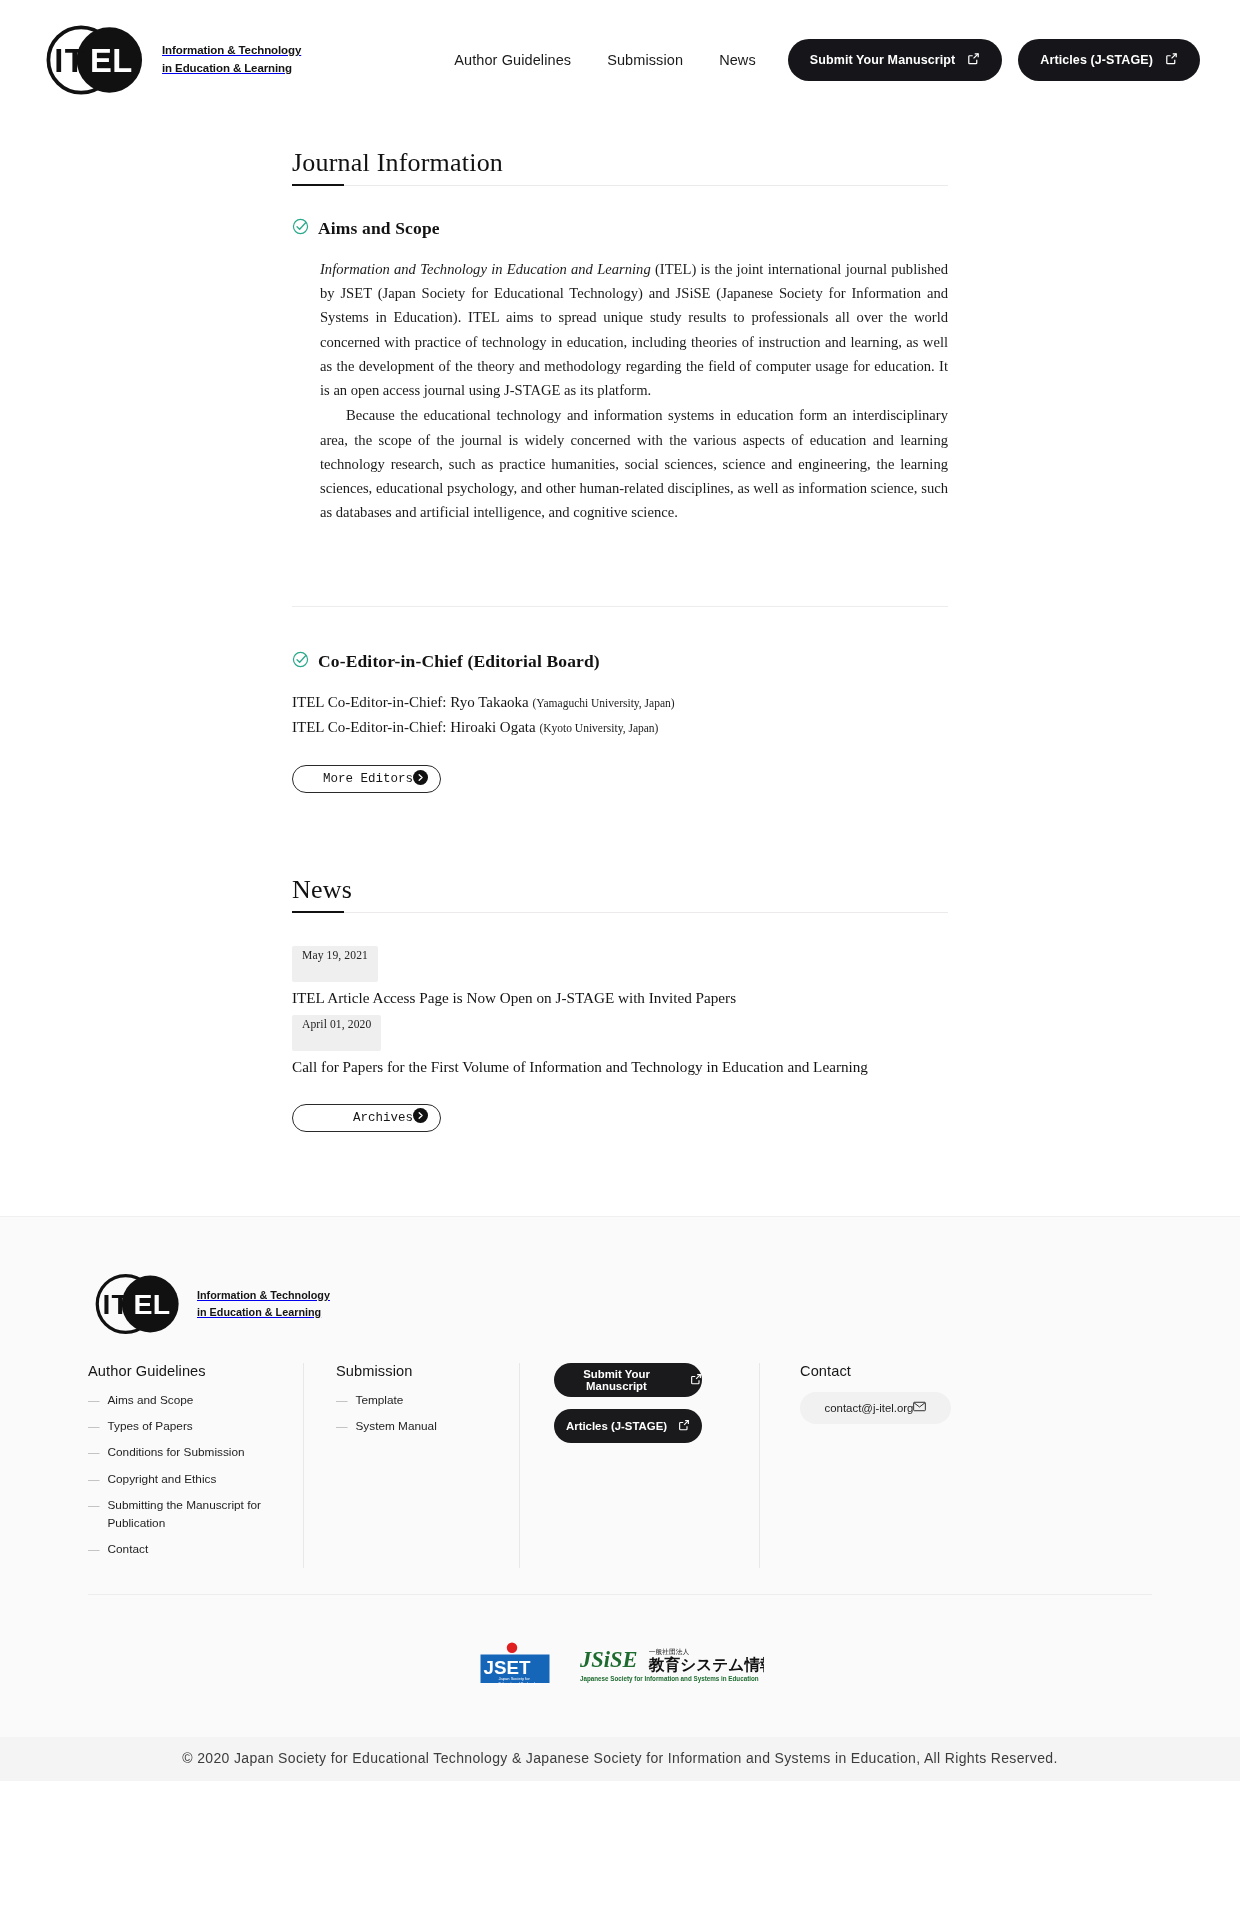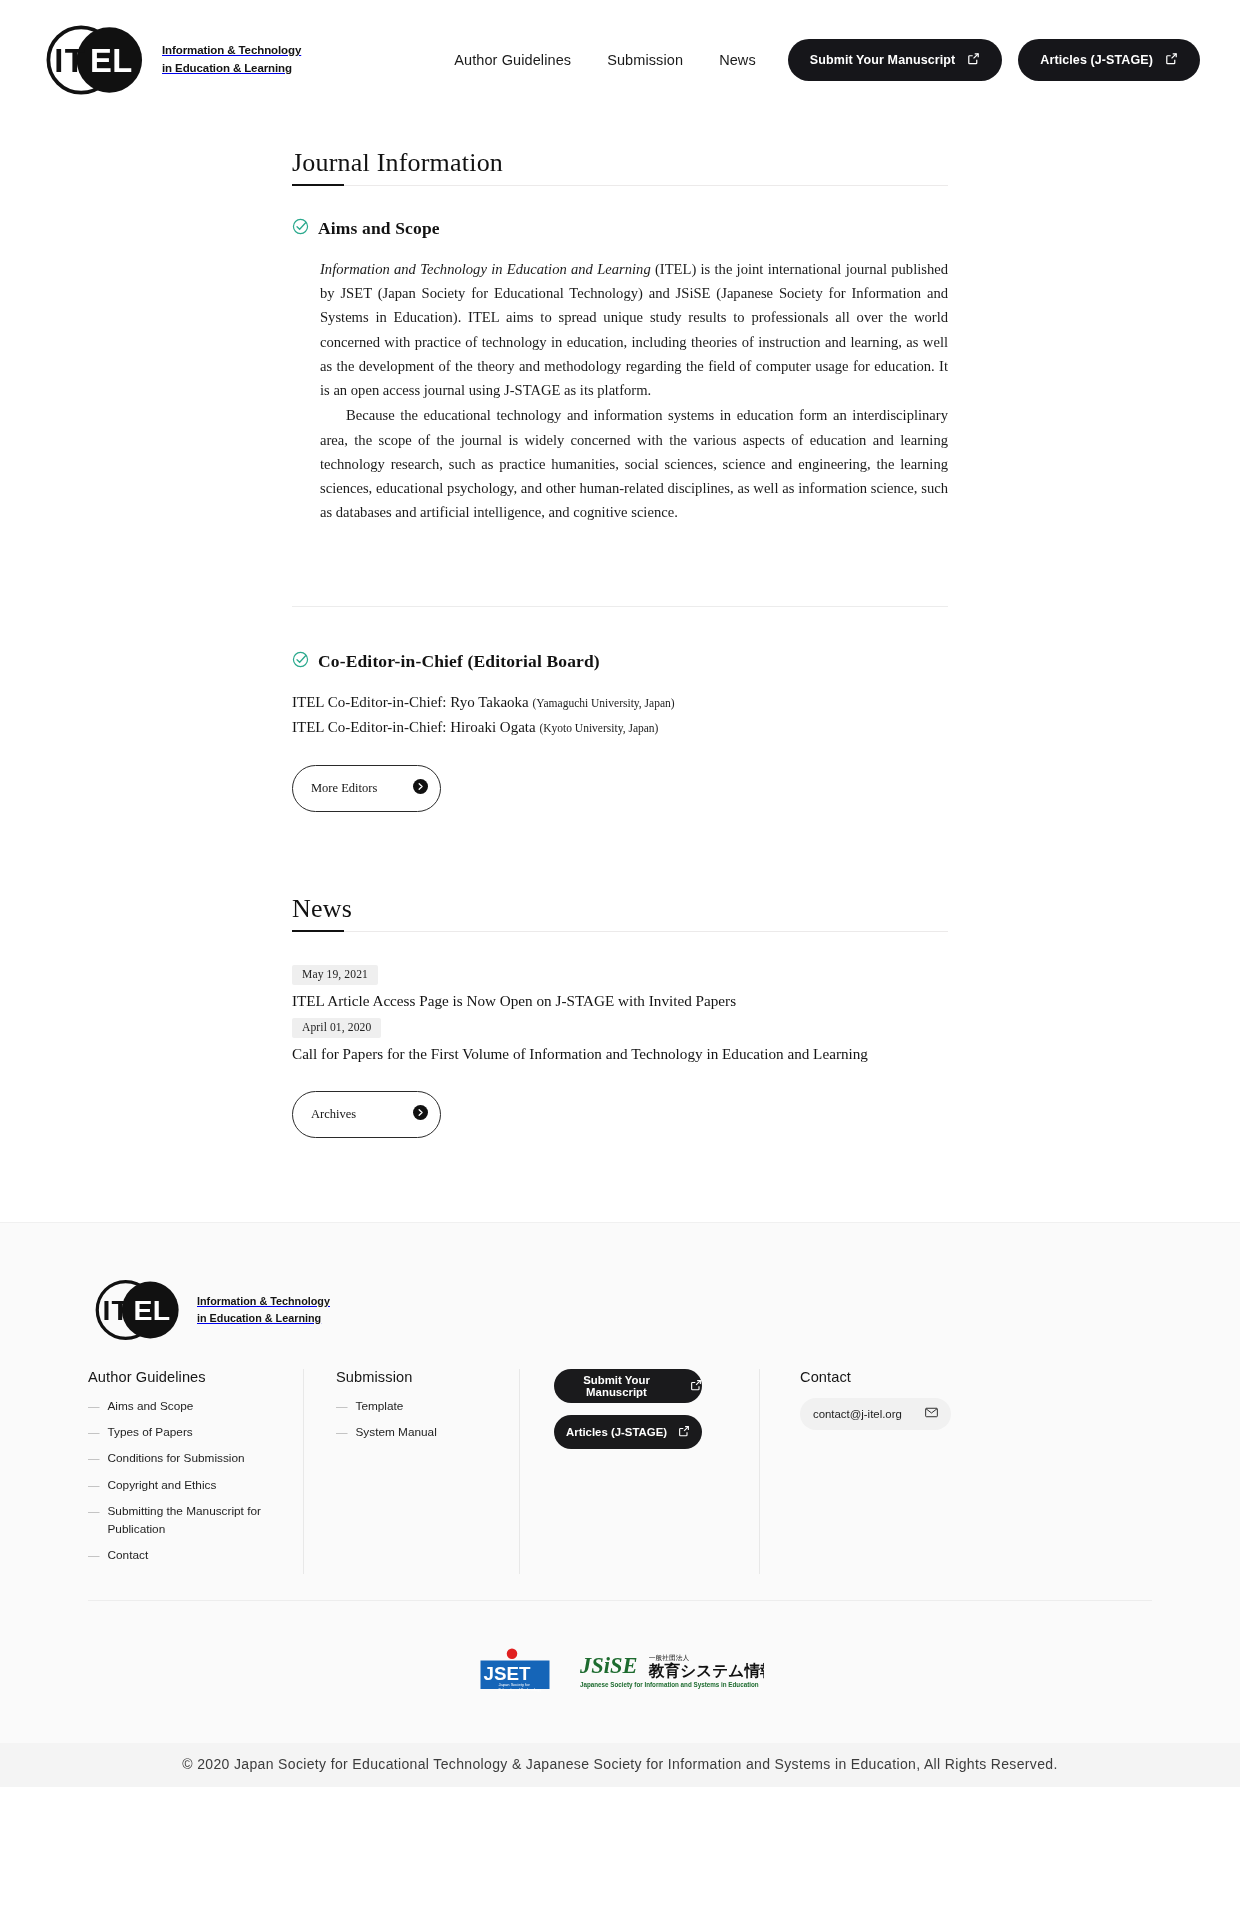--- a/index.html
+++ b/index.html
@@ -130,44 +130,44 @@
     font-family: "Liberation Serif", serif;
     font-size: 15px;
     line-height: 1.62;
     color: #161616;
   }
   .editor-line .aff { font-size: 11.5px; color: #222; }
 
   .ghost-btn {
     margin-top: 26px;
     width: 149px;
-    height: 47px;
+    height: 28px;
     border: 1px solid #2a2a2a;
     border-radius: 999px;
     background: #fff;
     display: flex;
     align-items: center;
-    justify-content: space-between;
+    justify-content: flex-end;
     padding: 0 12px 0 18px;
-    font-family: Liberation Serif, serif;
+    font-family: Liberation Mono, monospace;
     font-size: 12.5px;
     color: #161616;
     cursor: pointer;
   }
   .arrow-circle { flex: 0 0 auto; }
 
   .news-gap { height: 82px; }
 
   .date-chip {
     display: inline-block;
     background: #efefef;
     color: #242424;
     font-family: "Liberation Serif", serif;
     font-size: 11.6px;
-    padding: 3px 10px 4px;
+    padding: 3px 10px 20px;
     border-radius: 2px;
     letter-spacing: 0.1px;
   }
   .news-title {
     font-family: "Liberation Serif", serif;
     font-size: 15.2px;
     color: #141414;
     margin: 5px 0 0 0;
     line-height: 1.4;
     text-decoration: none;
@@ -239,21 +239,21 @@
     font-family: "Liberation Sans", sans-serif;
     font-size: 11.4px;
     font-weight: bold;
     cursor: pointer;
     margin-bottom: 12px;
   }
 
   .mail-chip {
     display: flex;
     align-items: center;
-    justify-content: space-between;
+    justify-content: center;
     width: 151px;
     height: 32px;
     background: #f1f1f1;
     border-radius: 999px;
     padding: 0 13px;
     text-decoration: none;
     color: #1d1d1d;
     font-size: 11.4px;
   }
 

